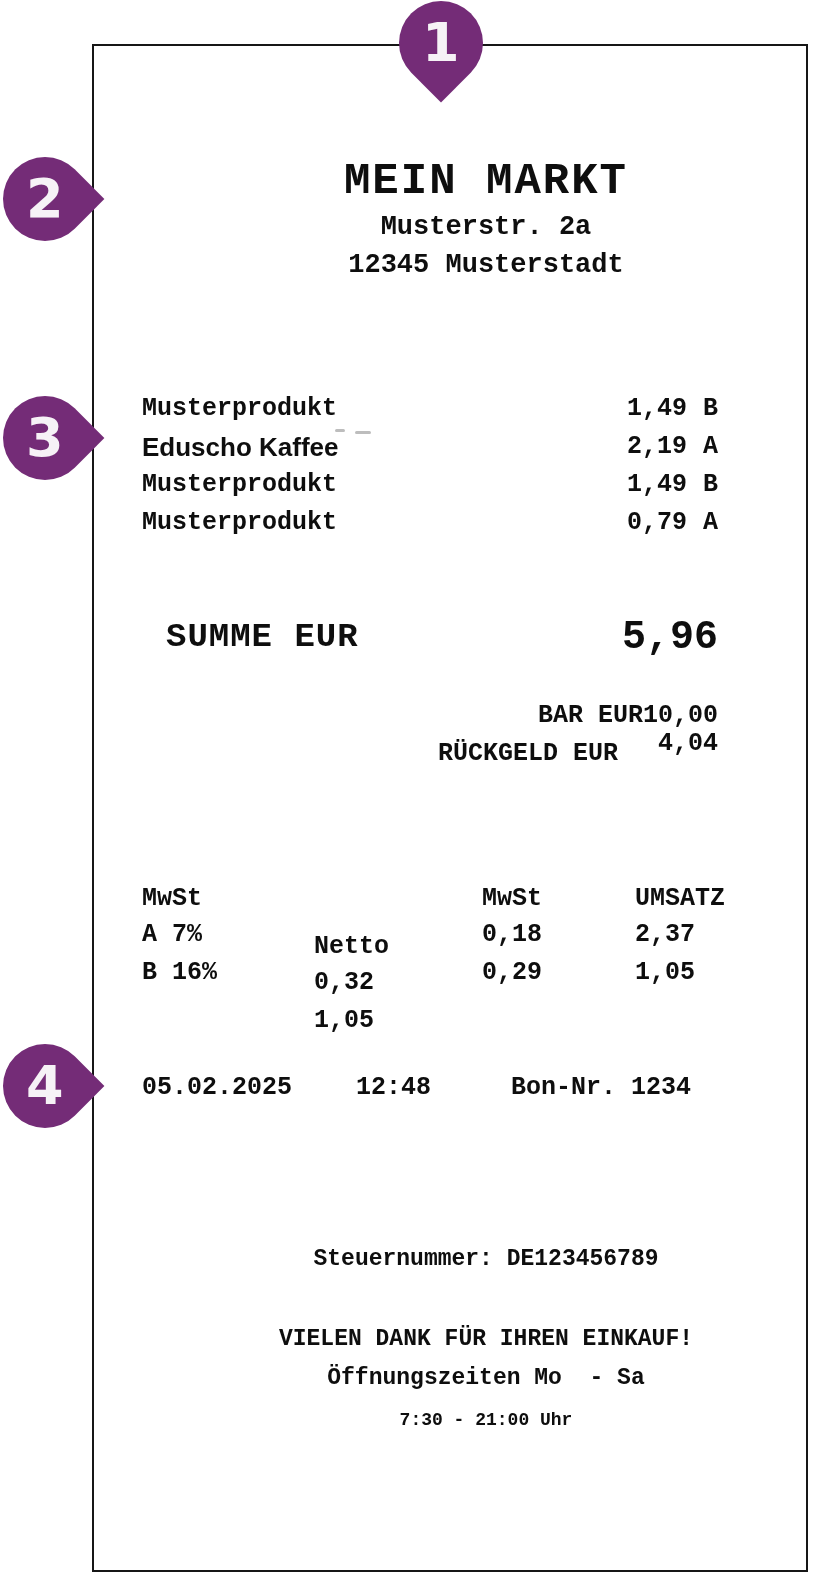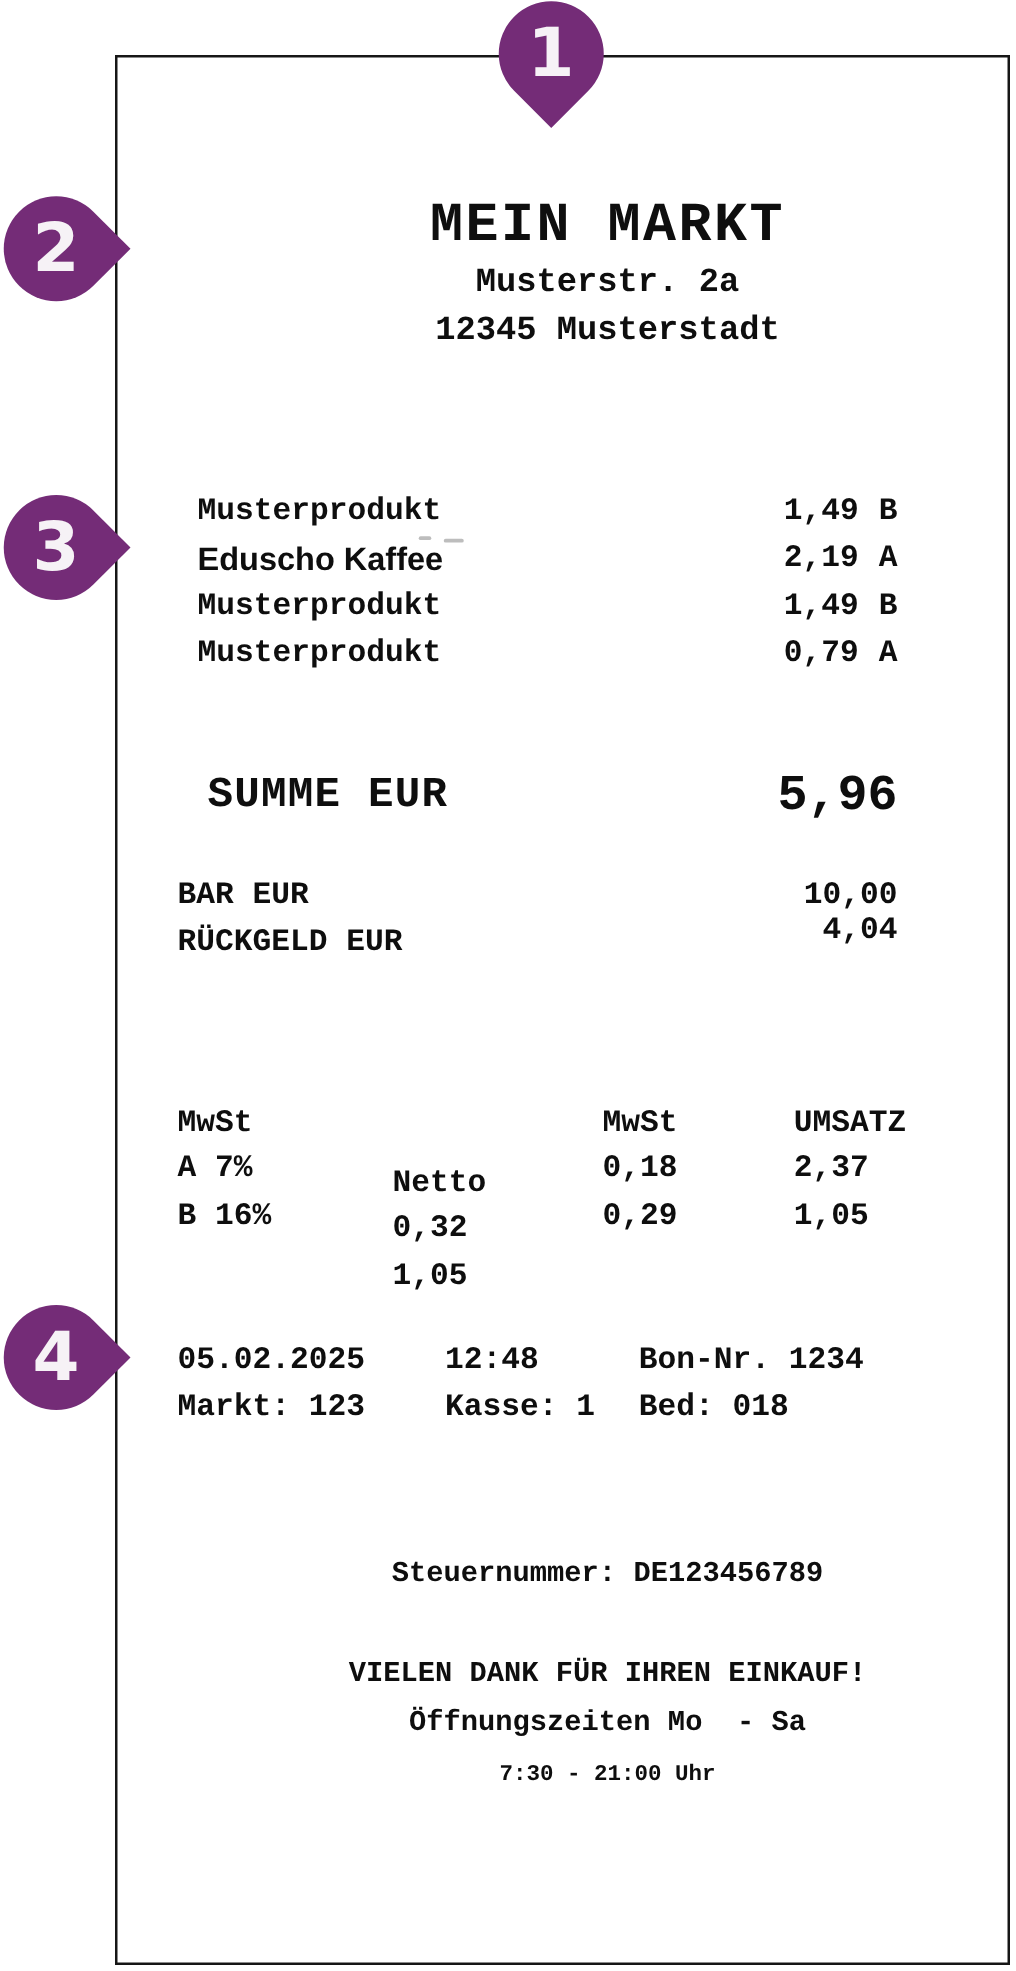--- a/index.html
+++ b/index.html
@@ -16,38 +16,38 @@
   .line { position:absolute; left:0; width:100%; font-weight:bold; white-space:pre; }
   .centered { text-align:center;padding-left:36px; }
   .store-title { top:112px; font-size:44px; letter-spacing:2px; line-height:46px; }
   .addr1 { top:166px; font-size:27px; line-height:30px; }
   .addr2 { top:204px; font-size:27px; line-height:30px; }
   .tel   { top:242px; font-size:27px; line-height:30px; }
 
   .itemrow {
     position:absolute; left:48px; right:88px; height:38px; line-height:38px;
     display:flex; justify-content:space-between; align-items:center;
-    font-weight:bold; font-size:25px;margin-left:16px;
+    font-weight:bold; font-size:25px;
   }
   .pricewrap { display:flex; gap:16px;justify-content:flex-end; }
   .alt-name { font-family:"Liberation Sans","DejaVu Sans",sans-serif; font-size:26px; }
   .smudge { position:absolute; height:3px; background:#bdbdbd; border-radius:2px; }
 
   .sumrow {
     position:absolute; left:48px; right:88px; top:567px; height:48px;
     display:flex; justify-content:space-between; align-items:center; font-weight:bold;margin-left:24px;
   }
   .sum-label { font-size:34px; letter-spacing:1px; }
   .sum-value { font-size:40px; }
   .payrow {
     position:absolute; left:48px; right:88px; height:30px; line-height:30px;
-    display:flex; justify-content:space-between; font-weight:bold; font-size:25px;
+    display:flex; justify-content:flex-end; font-weight:bold; font-size:25px;
   }
   .pay-cash { top:655px; }
-  .pay-change { top:693px; }
+  .pay-change { top:693px;gap:40px; }
   .raised { transform:translateY(-10px); }
 
   .taxrow { position:absolute; left:0; width:100%; height:30px; line-height:30px; font-weight:bold; font-size:25px; }
   .tax-head { top:838px; }
   .tax-a { top:874px; }
   .tax-b { top:912px; }
   .c1 { position:absolute; left:48px; }
   .c2 { position:absolute; left:220px;margin-top:48px; }
   .c3 { position:absolute; left:388px; }
   .c4 { position:absolute; left:541px; }
@@ -153,25 +153,20 @@
       <span class="c2">1,05</span>
       <span class="c3">0,29</span>
       <span class="c4">1,05</span>
     </div>
 
     <div class="metarow meta-1">
       <span class="m1">05.02.2025</span>
       <span class="m2">12:48</span>
       <span class="m3">Bon-Nr. 1234</span>
     </div>
-    <div class="metarow meta-2">
-      <span class="m1">Markt: 123</span>
-      <span class="m2">Kasse: 1</span>
-      <span class="m3">Bed: 018</span>
-    </div>
 
     <div class="line centered foot-tax">Steuernummer: DE123456789</div>
     <div class="line centered foot-thanks">VIELEN DANK FÜR IHREN EINKAUF!</div>
     <div class="line centered foot-hours1">Öffnungszeiten Mo  - Sa</div>
     <div class="line centered foot-hours2">7:30 - 21:00 Uhr</div>
   </div>
 
   <div class="pin pin-down pin1" style="background: rgb(116, 44, 119);">
     <span class="num">1</span>
   </div>

